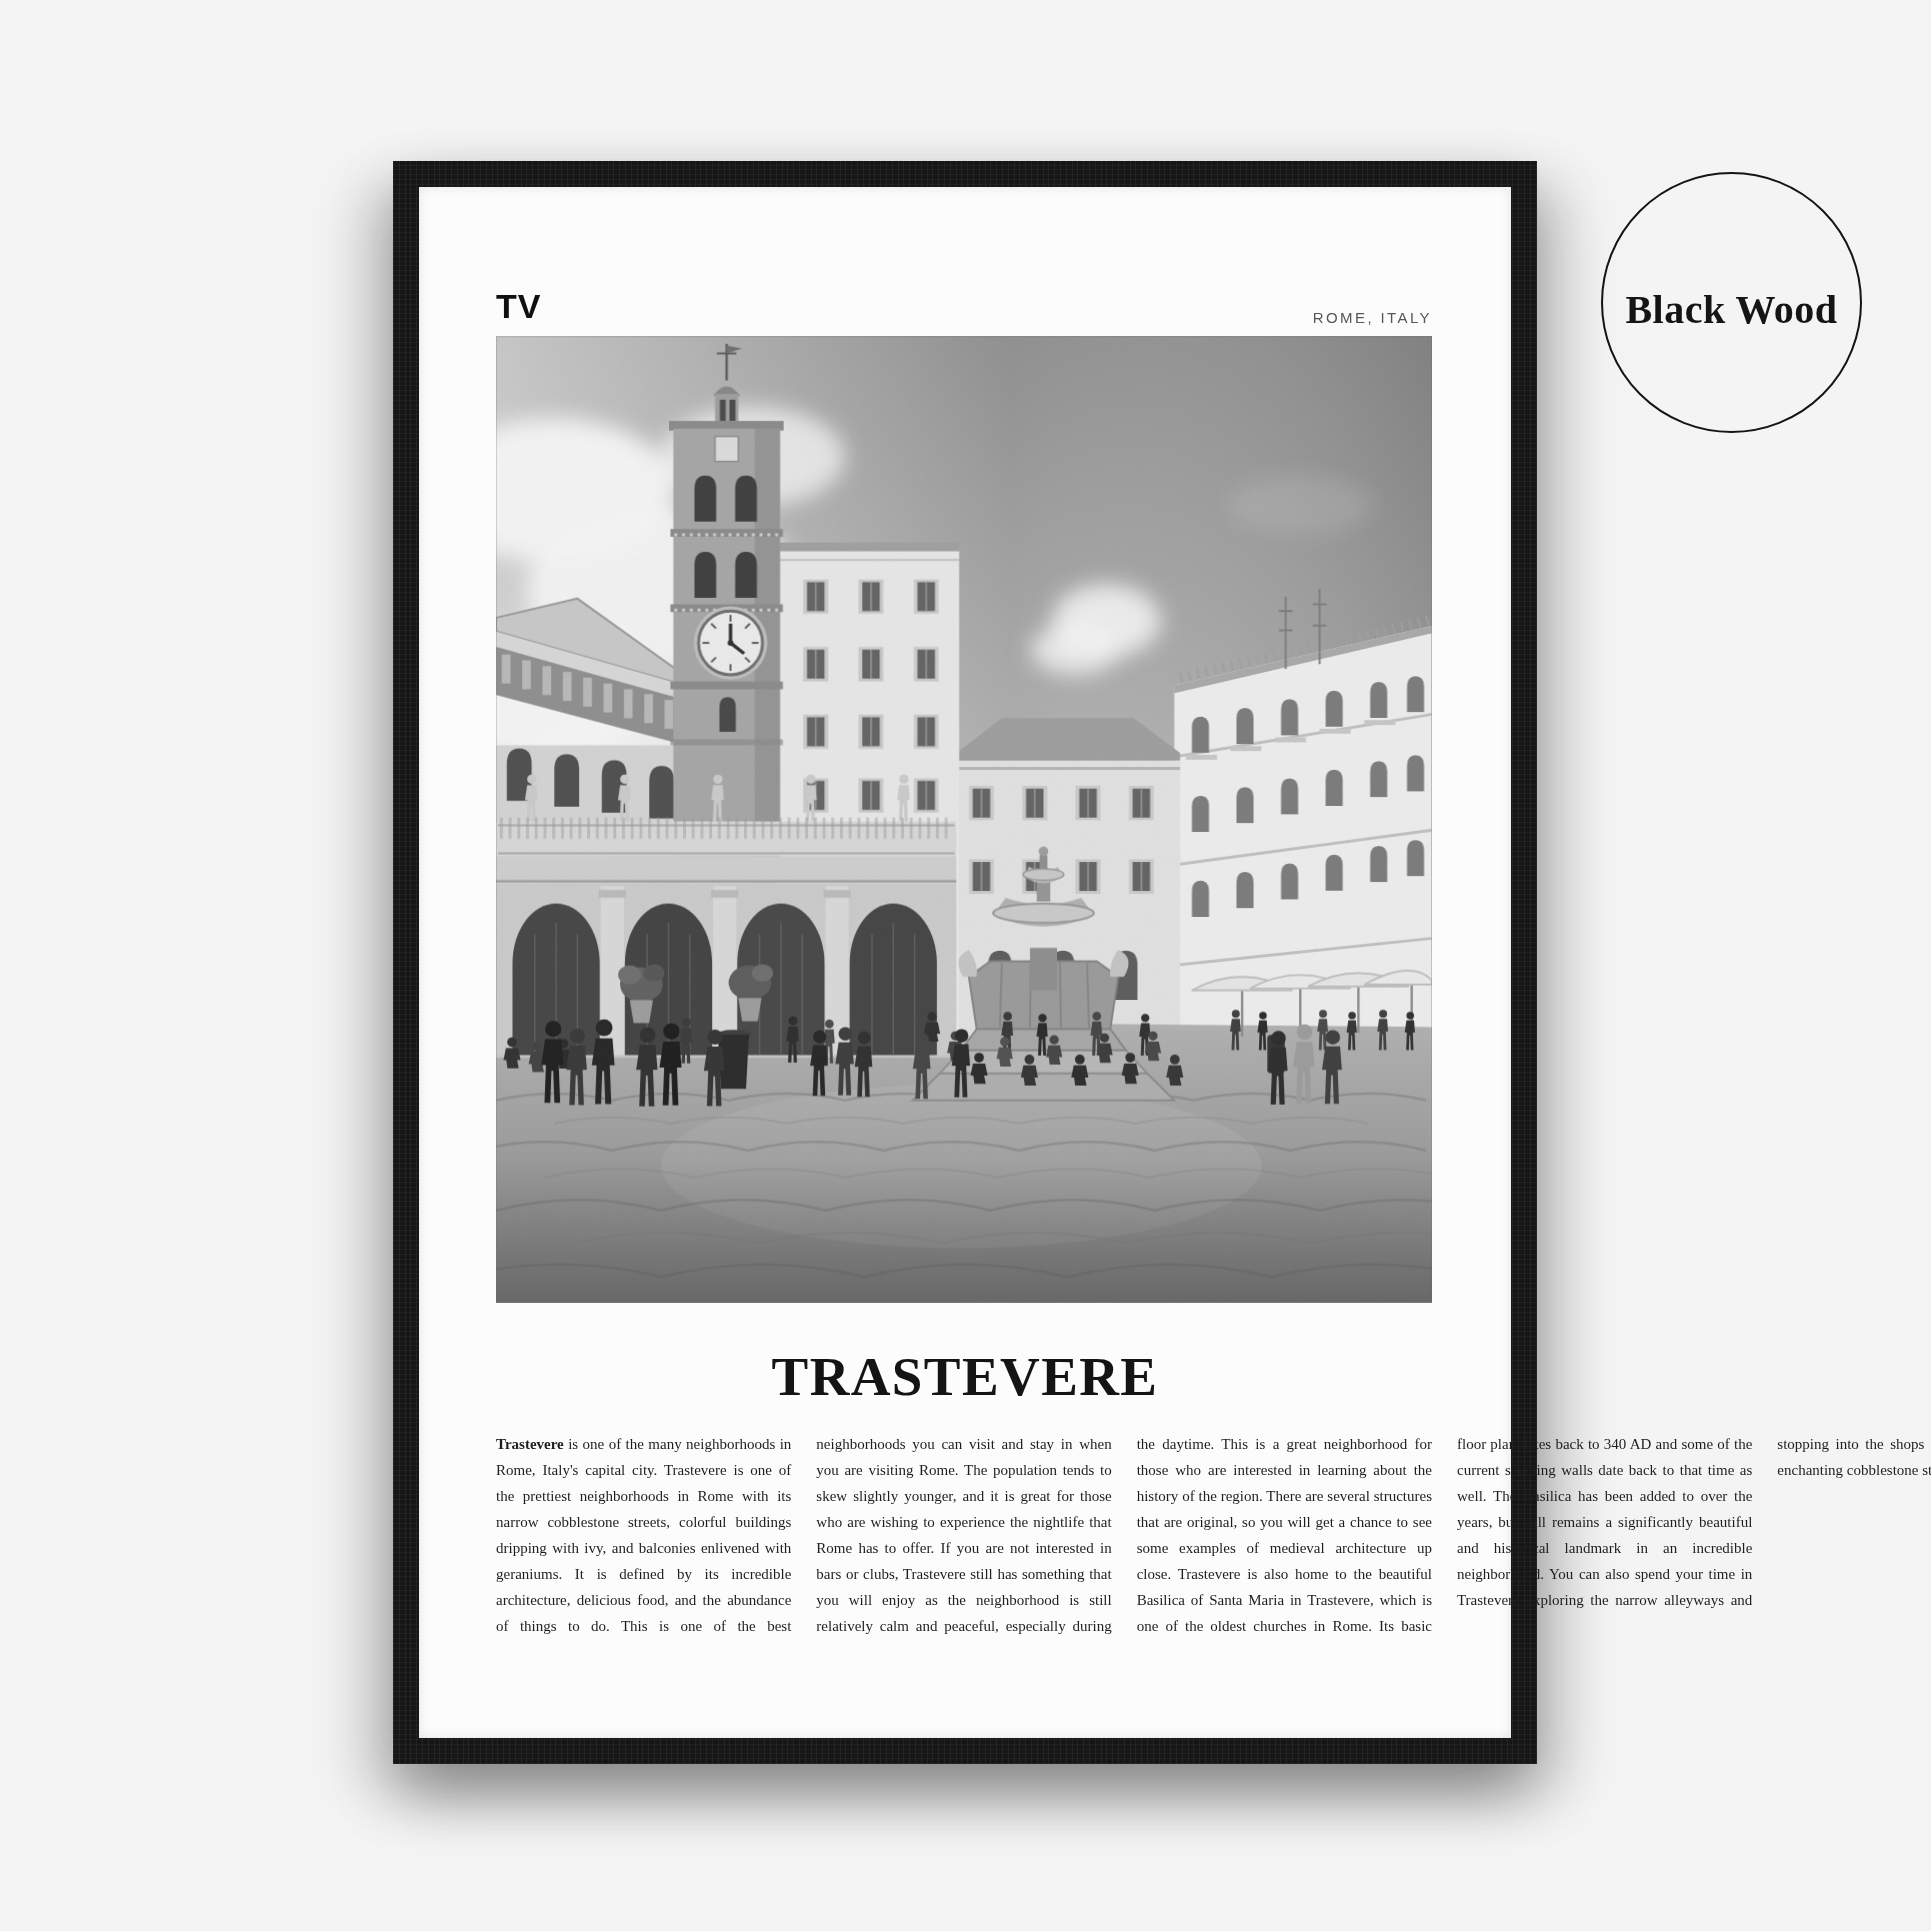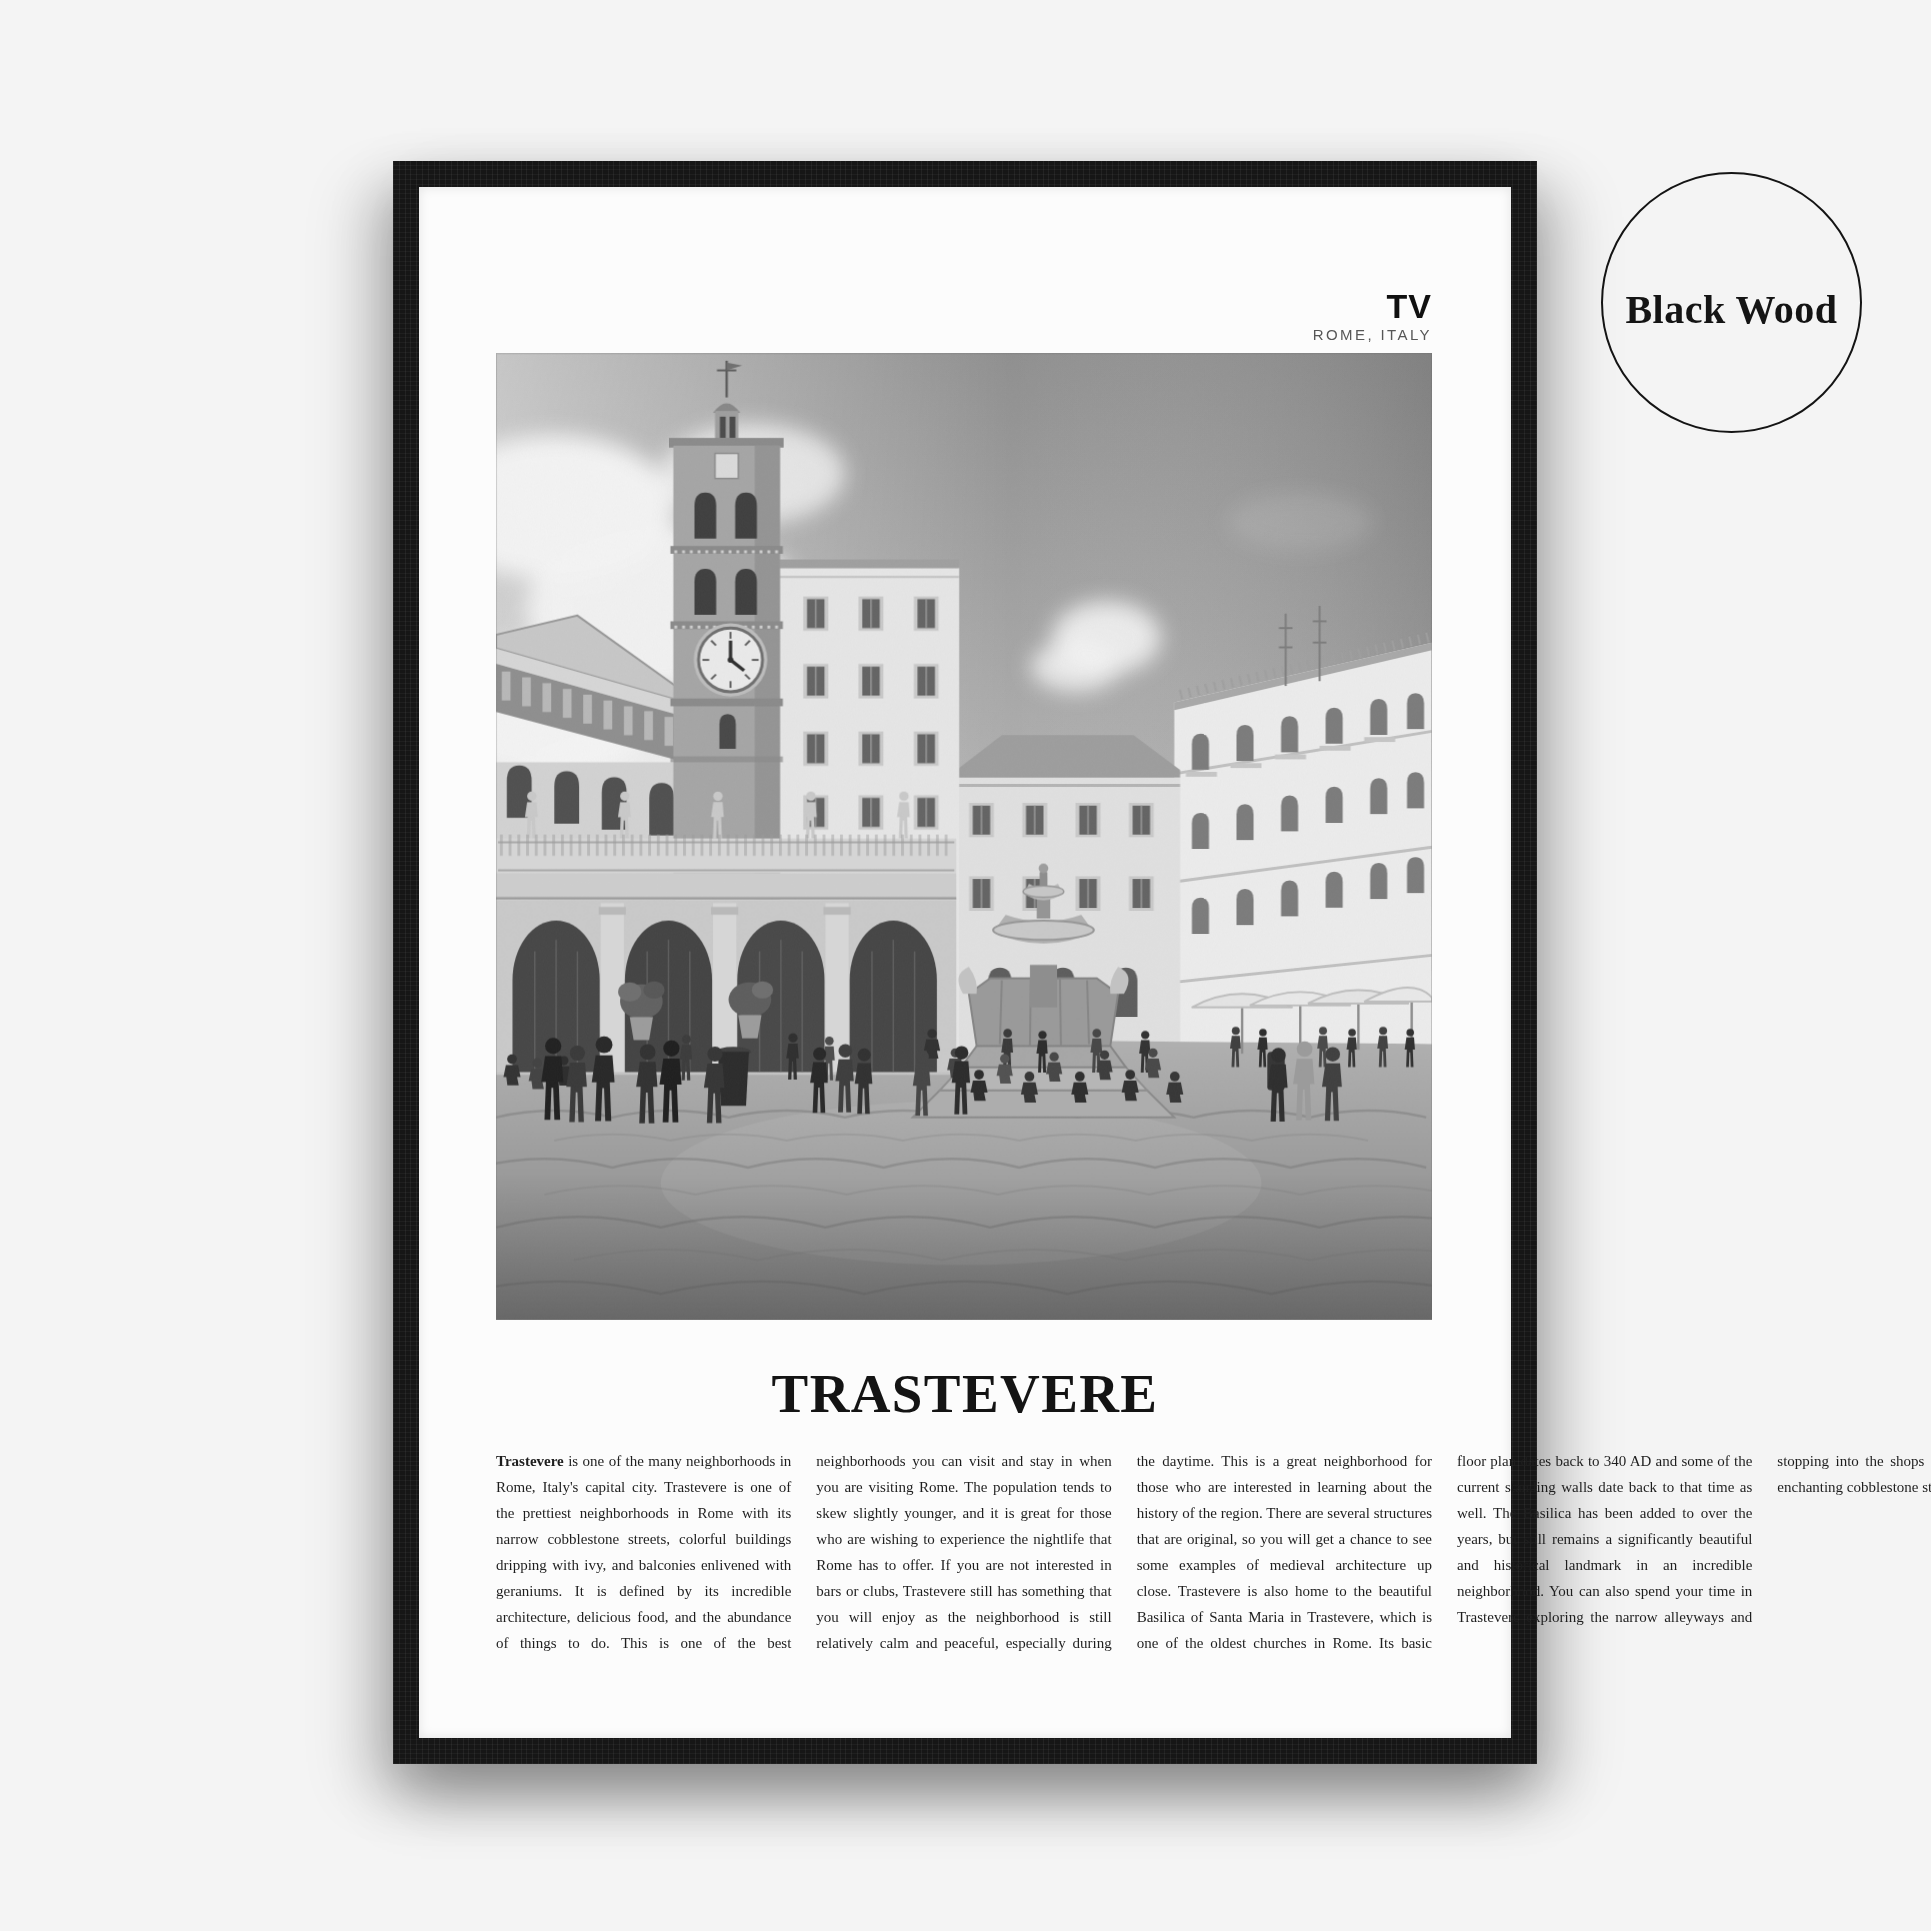--- a/index.html
+++ b/index.html
@@ -9,21 +9,21 @@
   .frame{position:absolute;left:393px;top:161px;width:1144px;height:1603px;box-sizing:border-box;
          background:
            repeating-linear-gradient(90deg, rgba(255,255,255,.055) 0 1px, rgba(0,0,0,0) 1px 5.8px),
            repeating-linear-gradient(0deg, rgba(255,255,255,.04) 0 1px, rgba(0,0,0,0) 1px 4.8px),
            #161616;
          box-shadow: 0 31px 56px rgba(0,0,0,.30), 33px 27px 58px rgba(0,0,0,.12),
                      -33px 27px 58px rgba(0,0,0,.12);}
   .paper{position:absolute;inset:26px;background:#fcfcfc;
          box-shadow: inset 0 0 11.6px rgba(0,0,0,.10);}
   .p-header{display:flex;justify-content:space-between;align-items:flex-end;
-            margin:100px 79px 9.7px 77px;flex-direction:column;}
+            margin:100px 79px 9.7px 77px;}
   .brand{font-weight:bold;font-size:34px;letter-spacing:1px;color:#101010;}
   .location{font-size:15px;letter-spacing:2.4px;color:#565656;}
   .photo{margin:0 79px 0 77px;height:967px;background:#b9b9b9;overflow:hidden;}
   .photo svg{display:block;width:100%;height:100%;}
   .title{margin-top:42px;text-align:center;font-family:"Liberation Serif",serif;
          font-weight:bold;font-size:55px;letter-spacing:1.4px;color:#141414;}
   .body-text{margin:23px 79px 0 77px;height:232px;column-count:3;column-gap:25px;
              font-family:"Liberation Serif",serif;font-size:15px;line-height:26px;
              text-align:justify;color:#1e1e1e;}
   .body-text .lead{font-weight:bold;}

